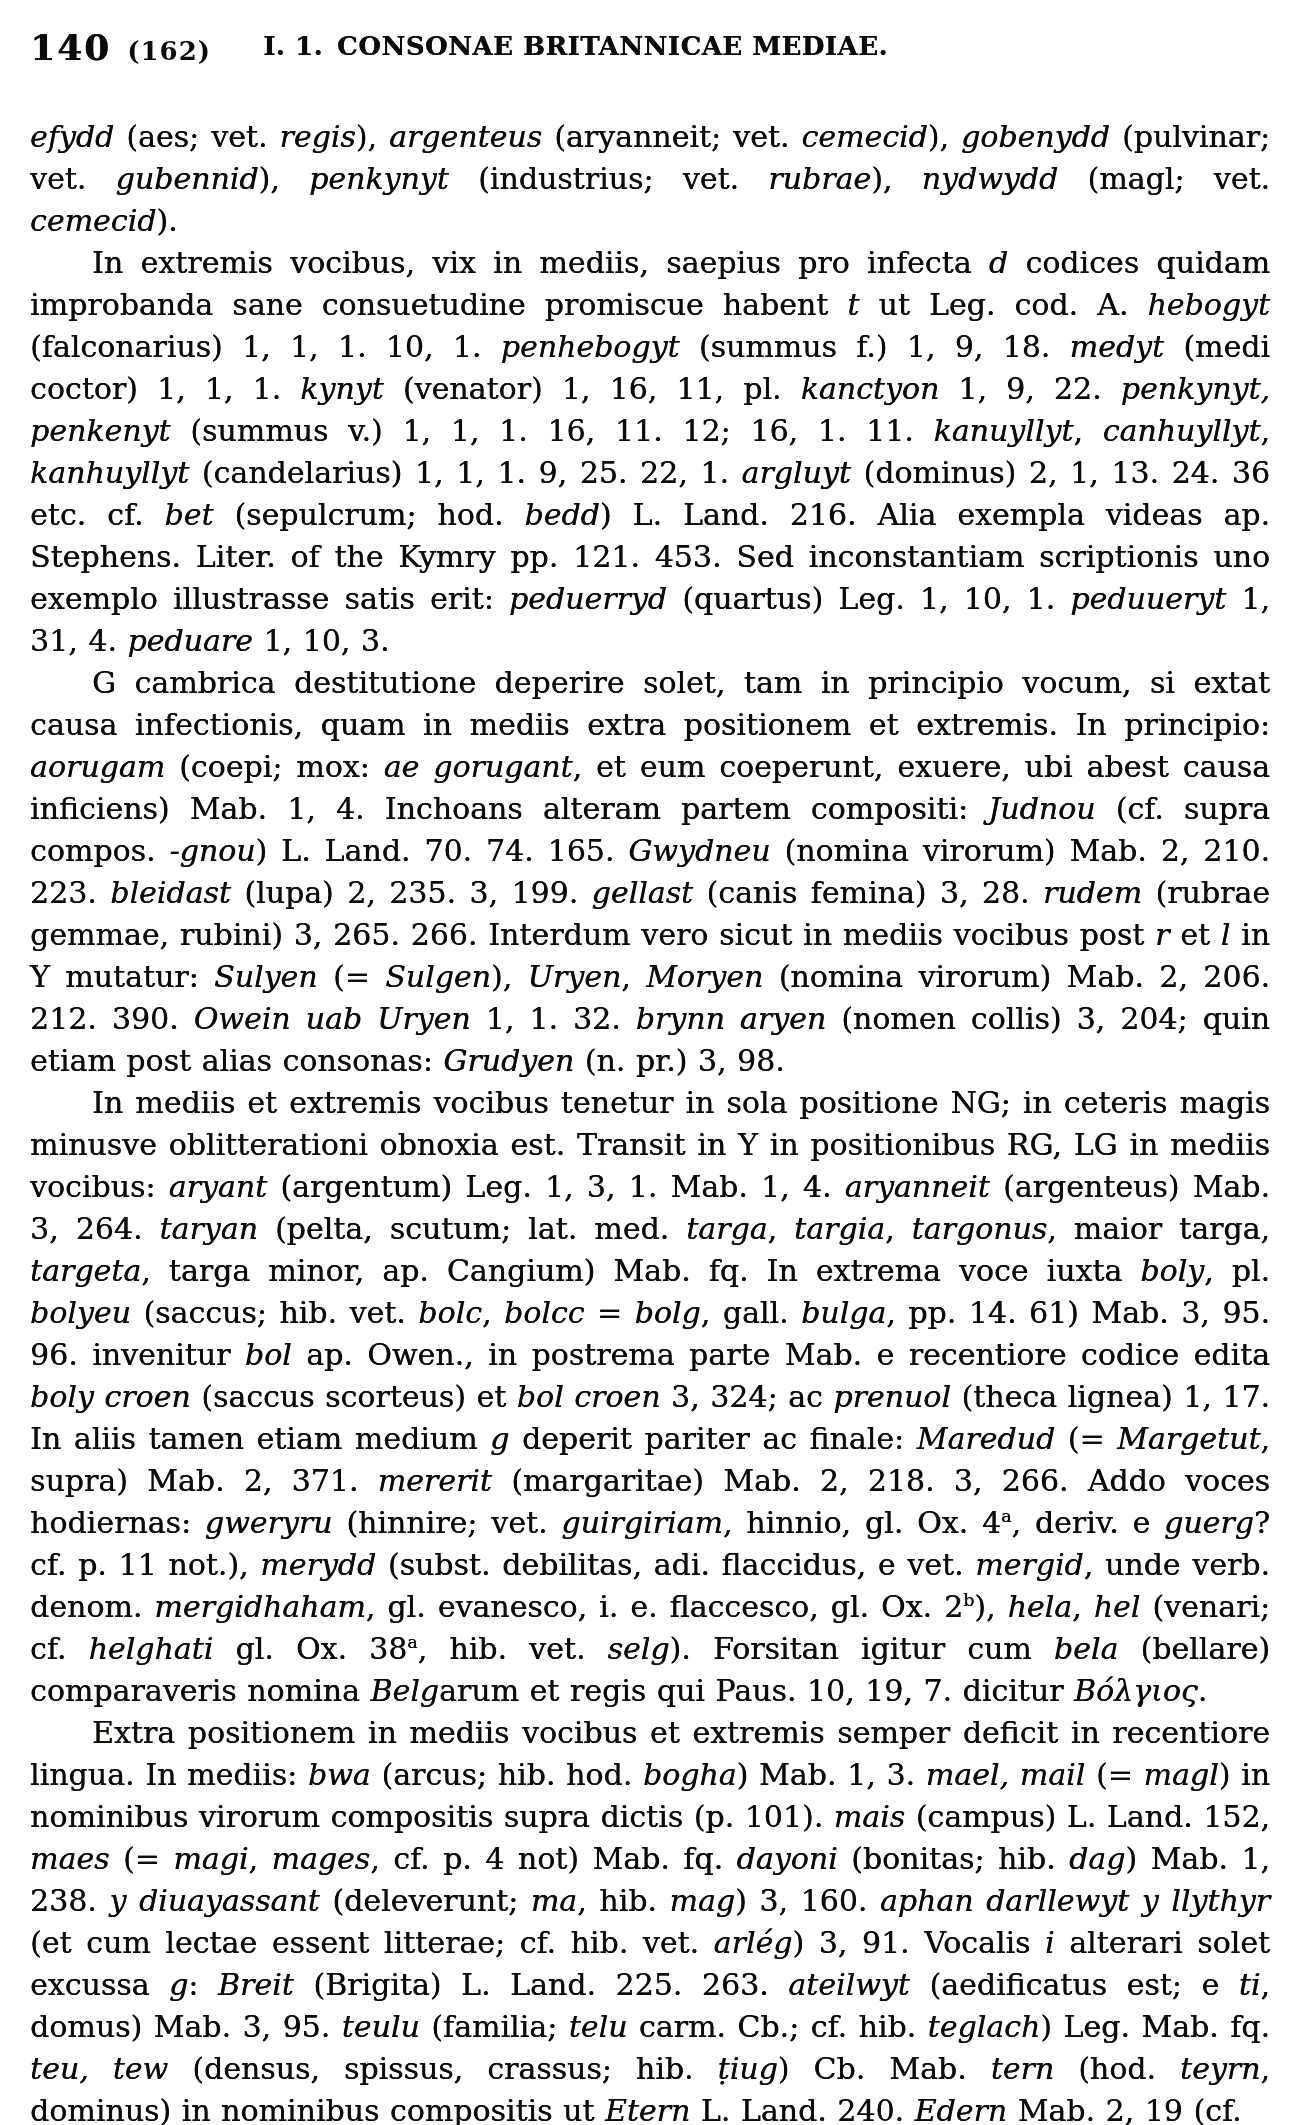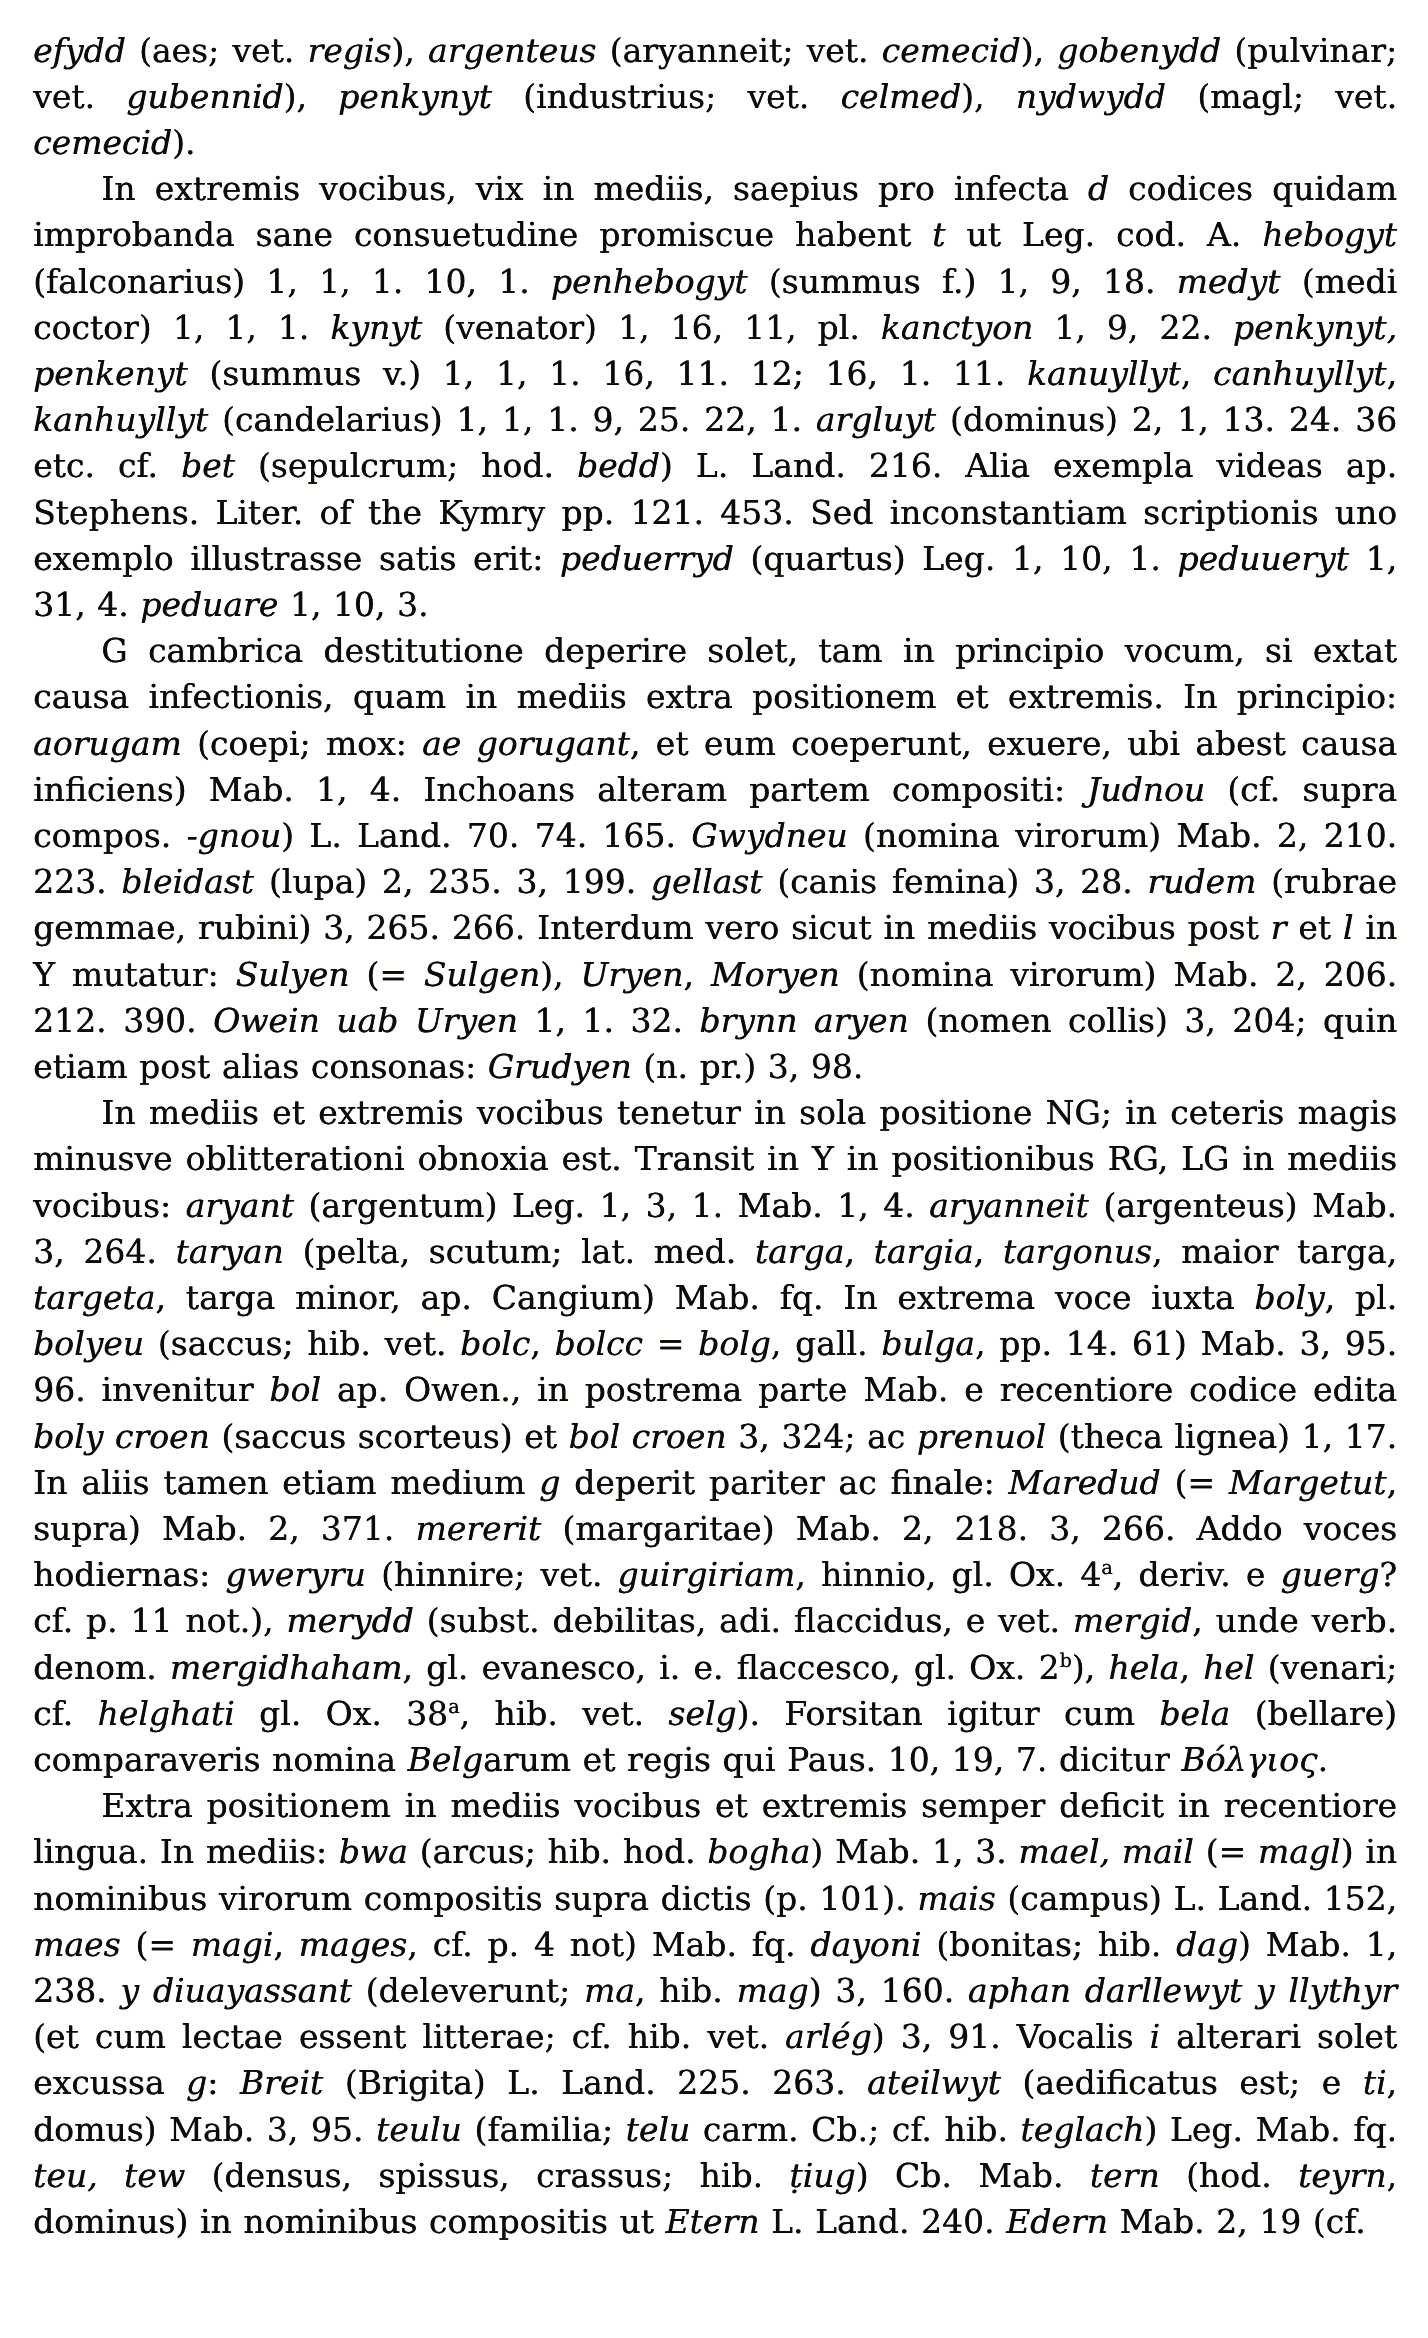--- a/index.html
+++ b/index.html
@@ -58,20 +58,26 @@
   .para sup {
     font-size: 58%;
     vertical-align: super;
     line-height: 0;
   }
 </style>
 </head>
 <body>
 
 <div class="page">
+  <div class="page-header">
+    <span class="page-number">140</span><span class="page-number-secondary">(162)</span>
+    <div class="running-head">
+      <span class="section-label">I. 1.</span><span>CONSONAE BRITANNICAE MEDIAE.</span>
+    </div>
+  </div>
   <div class="page-body">
-      <p class="para"><i>efydd</i><span> (aes; vet. </span><i>regis</i><span>), </span><i>argenteus</i><span> (aryanneit; vet. </span><i>cemecid</i><span>), </span><i>gobenydd</i><span> (pulvinar; vet. </span><i>gubennid</i><span>), </span><i>penkynyt</i><span> (industrius; vet. </span><i>celmed</i><span>), </span><i>nydwydd</i><span> (magl; vet. </span><i>cemecid</i><span>).</span></p>
+      <p class="para"><i>efydd</i><span> (aes; vet. </span><i>regis</i><span>), </span><i>argenteus</i><span> (aryanneit; vet. </span><i>cemecid</i><span>), </span><i>gobenydd</i><span> (pulvinar; vet. </span><i>gubennid</i><span>), </span><i>penkynyt</i><span> (industrius; vet. </span><i>rubrae</i><span>), </span><i>nydwydd</i><span> (magl; vet. </span><i>cemecid</i><span>).</span></p>
       <p class="para indent"><span>In extremis vocibus, vix in mediis, saepius pro infecta </span><i>d</i><span> codices quidam improbanda sane consuetudine promiscue habent </span><i>t</i><span> ut Leg. cod. A. </span><i>hebogyt</i><span> (falconarius) 1, 1, 1. 10, 1. </span><i>penhebogyt</i><span> (summus f.) 1, 9, 18. </span><i>medyt</i><span> (medi coctor) 1, 1, 1. </span><i>kynyt</i><span> (venator) 1, 16, 11, pl. </span><i>kanctyon</i><span> 1, 9, 22. </span><i>penkynyt, penkenyt</i><span> (summus v.) 1, 1, 1. 16, 11. 12; 16, 1. 11. </span><i>kanuyllyt</i><span>, </span><i>canhuyllyt</i><span>, </span><i>kanhuyllyt</i><span> (candelarius) 1, 1, 1. 9, 25. 22, 1. </span><i>argluyt</i><span> (dominus) 2, 1, 13. 24. 36 etc. cf. </span><i>bet</i><span> (sepulcrum; hod. </span><i>bedd</i><span>) L. Land. 216. Alia exempla videas ap. Stephens. Liter. of the Kymry pp. 121. 453. Sed inconstantiam scriptionis uno exemplo illustrasse satis erit: </span><i>peduerryd</i><span> (quartus) Leg. 1, 10, 1. </span><i>peduueryt</i><span> 1, 31, 4. </span><i>peduare</i><span> 1, 10, 3.</span></p>
       <p class="para indent"><span>G cambrica destitutione deperire solet, tam in principio vocum, si extat causa infectionis, quam in mediis extra positionem et extremis. In principio: </span><i>aorugam</i><span> (coepi; mox: </span><i>ae gorugant</i><span>, et eum coeperunt, exuere, ubi abest causa inficiens) Mab. 1, 4. Inchoans alteram partem compositi: </span><i>Judnou</i><span> (cf. supra compos. </span><i>-gnou</i><span>) L. Land. 70. 74. 165. </span><i>Gwydneu</i><span> (nomina virorum) Mab. 2, 210. 223. </span><i>bleidast</i><span> (lupa) 2, 235. 3, 199. </span><i>gellast</i><span> (canis femina) 3, 28. </span><i>rudem</i><span> (rubrae gemmae, rubini) 3, 265. 266. Interdum vero sicut in mediis vocibus post </span><i>r</i><span> et </span><i>l</i><span> in Y mutatur: </span><i>Sulyen</i><span> (= </span><i>Sulgen</i><span>), </span><i>Uryen</i><span>, </span><i>Moryen</i><span> (nomina virorum) Mab. 2, 206. 212. 390. </span><i>Owein uab Uryen</i><span> 1, 1. 32. </span><i>brynn aryen</i><span> (nomen collis) 3, 204; quin etiam post alias consonas: </span><i>Grudyen</i><span> (n. pr.) 3, 98.</span></p>
       <p class="para indent"><span>In mediis et extremis vocibus tenetur in sola positione NG; in ceteris magis minusve oblitterationi obnoxia est. Transit in Y in positionibus RG, LG in mediis vocibus: </span><i>aryant</i><span> (argentum) Leg. 1, 3, 1. Mab. 1, 4. </span><i>aryanneit</i><span> (argenteus) Mab. 3, 264. </span><i>taryan</i><span> (pelta, scutum; lat. med. </span><i>targa</i><span>, </span><i>targia</i><span>, </span><i>targonus</i><span>, maior targa, </span><i>targeta</i><span>, targa minor, ap. Cangium) Mab. fq. In extrema voce iuxta </span><i>boly</i><span>, pl. </span><i>bolyeu</i><span> (saccus; hib. vet. </span><i>bolc</i><span>, </span><i>bolcc</i><span> = </span><i>bolg</i><span>, gall. </span><i>bulga</i><span>, pp. 14. 61) Mab. 3, 95. 96. invenitur </span><i>bol</i><span> ap. Owen., in postrema parte Mab. e recentiore codice edita </span><i>boly croen</i><span> (saccus scorteus) et </span><i>bol croen</i><span> 3, 324; ac </span><i>prenuol</i><span> (theca lignea) 1, 17. In aliis tamen etiam medium </span><i>g</i><span> deperit pariter ac finale: </span><i>Maredud</i><span> (= </span><i>Margetut</i><span>, supra) Mab. 2, 371. </span><i>mererit</i><span> (margaritae) Mab. 2, 218. 3, 266. Addo voces hodiernas: </span><i>gweryru</i><span> (hinnire; vet. </span><i>guirgiriam</i><span>, hinnio, gl. Ox. 4</span><sup>a</sup><span>, deriv. e </span><i>guerg</i><span>? cf. p. 11 not.), </span><i>merydd</i><span> (subst. debilitas, adi. flaccidus, e vet. </span><i>mergid</i><span>, unde verb. denom. </span><i>mergidhaham</i><span>, gl. evanesco, i. e. flaccesco, gl. Ox. 2</span><sup>b</sup><span>), </span><i>hela</i><span>, </span><i>hel</i><span> (venari; cf. </span><i>helghati</i><span> gl. Ox. 38</span><sup>a</sup><span>, hib. vet. </span><i>selg</i><span>). Forsitan igitur cum </span><i>bela</i><span> (bellare) comparaveris nomina </span><i>Belg</i><span>arum et regis qui Paus. 10, 19, 7. dicitur </span><i>Βόλγιος</i><span>.</span></p>
       <p class="para indent"><span>Extra positionem in mediis vocibus et extremis semper deficit in recentiore lingua. In mediis: </span><i>bwa</i><span> (arcus; hib. hod. </span><i>bogha</i><span>) Mab. 1, 3. </span><i>mael, mail</i><span> (= </span><i>magl</i><span>) in nominibus virorum compositis supra dictis (p. 101). </span><i>mais</i><span> (campus) L. Land. 152, </span><i>maes</i><span> (= </span><i>magi</i><span>, </span><i>mages</i><span>, cf. p. 4 not) Mab. fq. </span><i>dayoni</i><span> (bonitas; hib. </span><i>dag</i><span>) Mab. 1, 238. </span><i>y diuayassant</i><span> (deleverunt; </span><i>ma</i><span>, hib. </span><i>mag</i><span>) 3, 160. </span><i>aphan darllewyt y llythyr</i><span> (et cum lectae essent litterae; cf. hib. vet. </span><i>arlég</i><span>) 3, 91. Vocalis </span><i>i</i><span> alterari solet excussa </span><i>g</i><span>: </span><i>Breit</i><span> (Brigita) L. Land. 225. 263. </span><i>ateilwyt</i><span> (aedificatus est; e </span><i>ti</i><span>, domus) Mab. 3, 95. </span><i>teulu</i><span> (familia; </span><i>telu</i><span> carm. Cb.; cf. hib. </span><i>teglach</i><span>) Leg. Mab. fq. </span><i>teu, tew</i><span> (densus, spissus, crassus; hib. </span><i>ṭiug</i><span>) Cb. Mab. </span><i>tern</i><span> (hod. </span><i>teyrn</i><span>, dominus) in nominibus compositis ut </span><i>Etern</i><span> L. Land. 240. </span><i>Edern</i><span> Mab. 2, 19 (cf.</span></p>
     </div>
 </div>
 
 </body></html>

